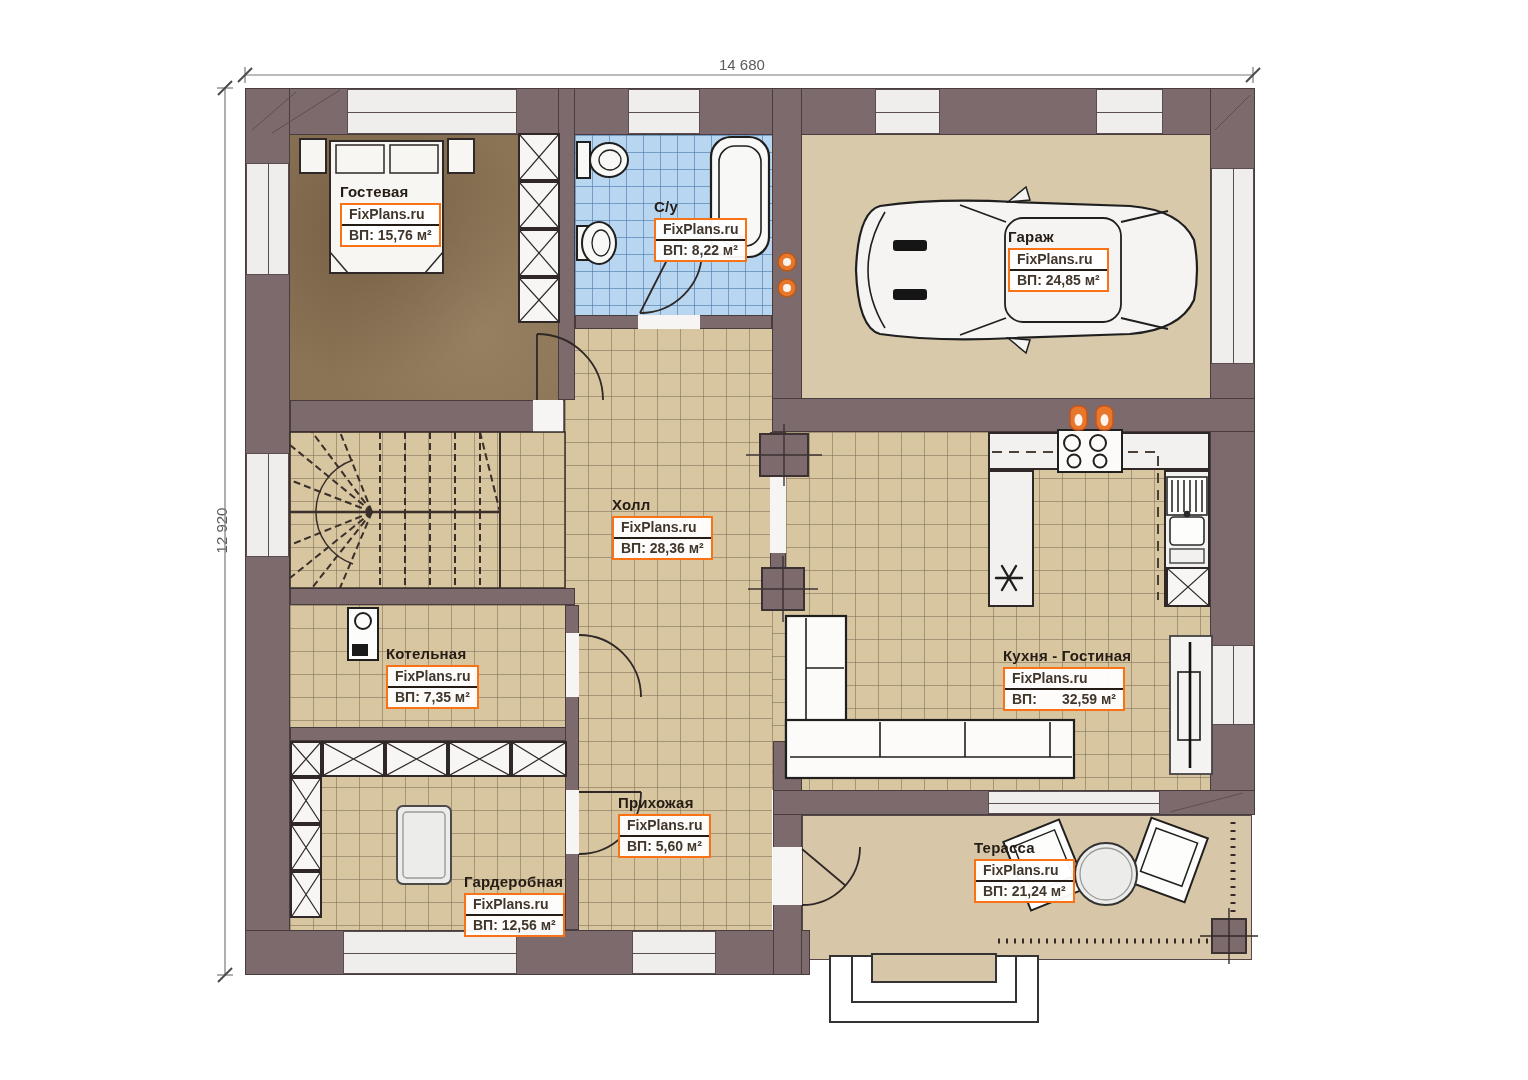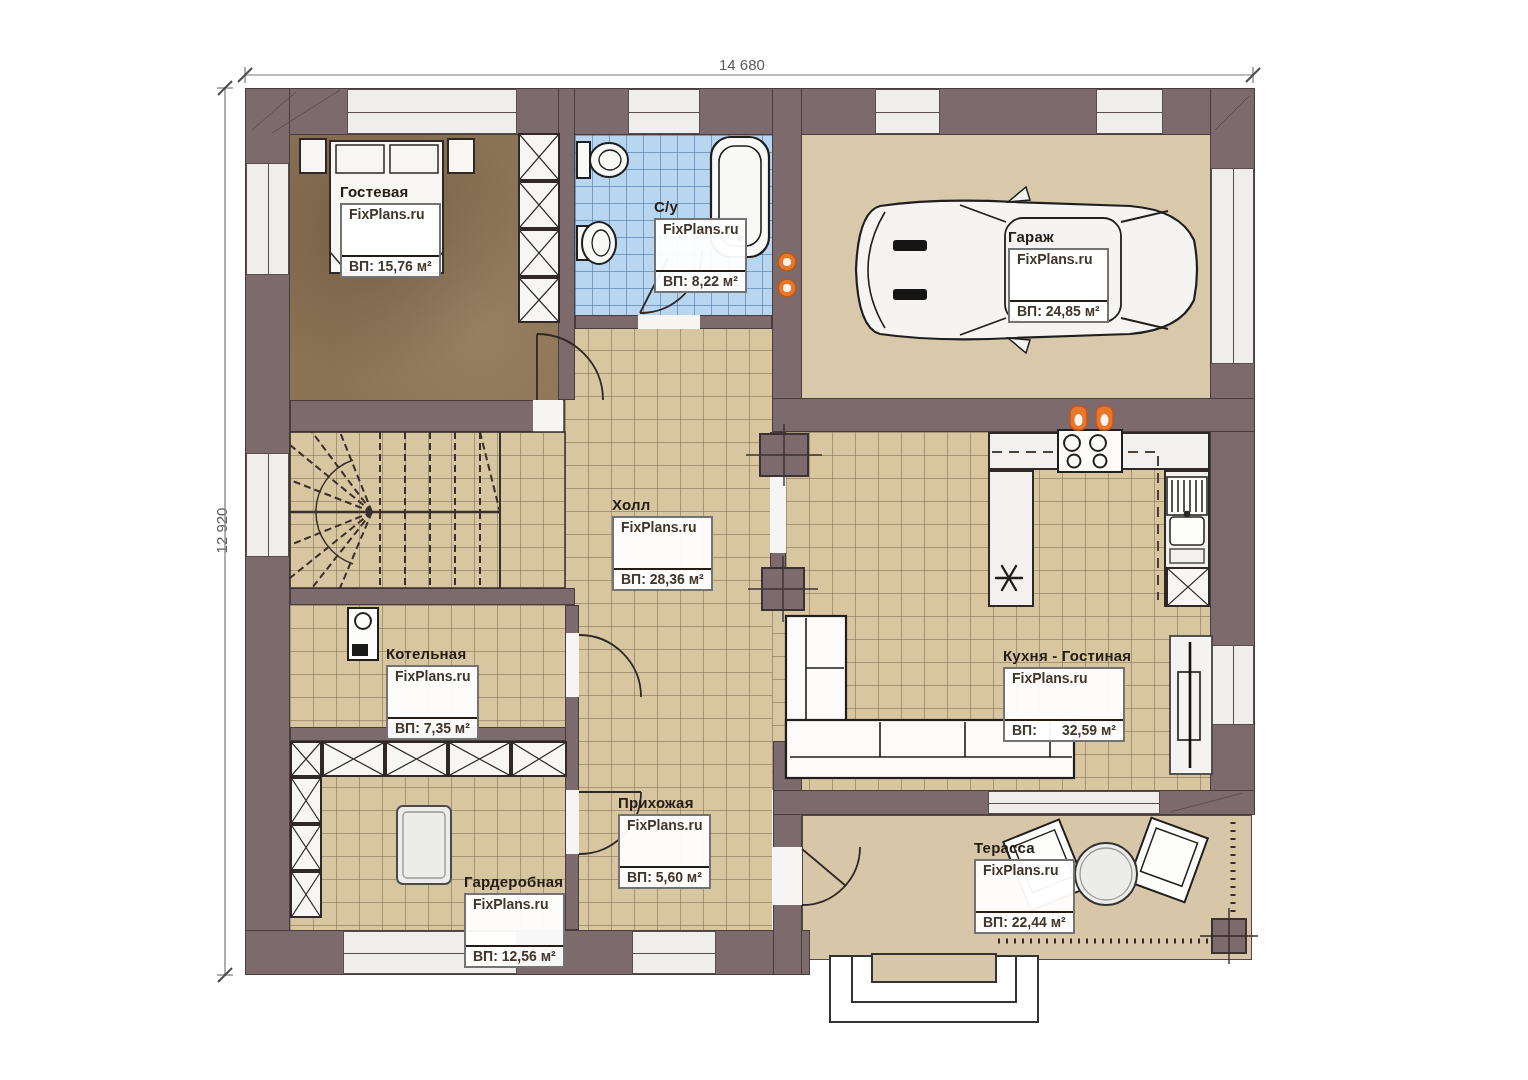--- a/index.html
+++ b/index.html
@@ -25,23 +25,23 @@
   .win-v::after{content:"";position:absolute;top:0;bottom:0;left:50%;border-left:1px solid #5a4d4f;}
   .gap{position:absolute;background:#f6f5f3;z-index:20;}
   .counter{position:absolute;background:#f2f1ef;border:2px solid #2f2826;box-sizing:border-box;z-index:30;}
   .xcell{position:absolute;background:#f7f6f4;border:2px solid #2f2826;box-sizing:border-box;z-index:30;}
   .xcell svg{position:absolute;inset:0;width:100%;height:100%;display:block;}
   #furniture{position:absolute;left:0;top:0;z-index:40;pointer-events:none;}
   
   .rlabel{position:absolute;z-index:50;}
   .rname{font-weight:bold;font-size:15px;color:#241c15;white-space:nowrap;text-align:left;
          margin-bottom:3px;letter-spacing:.2px;}
-  .rbox{border:2px solid #737373;background:rgba(255,255,255,.95);display:inline-block;}
+  .rbox{border:2px solid #f97316;background:rgba(255,255,255,.95);display:inline-block;}
   .rbox .row{padding:1px 7px 2px 7px;font-size:14px;font-weight:bold;color:#41362b;white-space:nowrap;}
-  .rbox .row2{border-top:2px solid #241c15;margin-top:31px;}
+  .rbox .row2{border-top:2px solid #241c15;}
   .krow{display:flex;justify-content:space-between;min-width:104px;}
   
   .dim{position:absolute;font-size:15px;color:#5b5b5b;z-index:5;background:#fff;padding:0 4px;}
   .dim-left{transform:rotate(-90deg);transform-origin:center;}
 </style>
 </head>
 <body>
 
 <div id="stage">
 
@@ -439,17 +439,17 @@
         <span>ВП:</span>
         <span>32,59 м²</span>
       </div>
     </div>
   </div>
 
   <div class="rlabel" style="left:974px;top:839px;">
     <div class="rname" style="text-align:left;">Терасса</div>
     <div class="rbox">
       <div class="row">FixPlans.ru</div>
-      <div class="row row2">ВП: 22,44 м²</div>
+      <div class="row row2">ВП: 21,24 м²</div>
     </div>
   </div>
 
 </div>
 
 </body></html>

